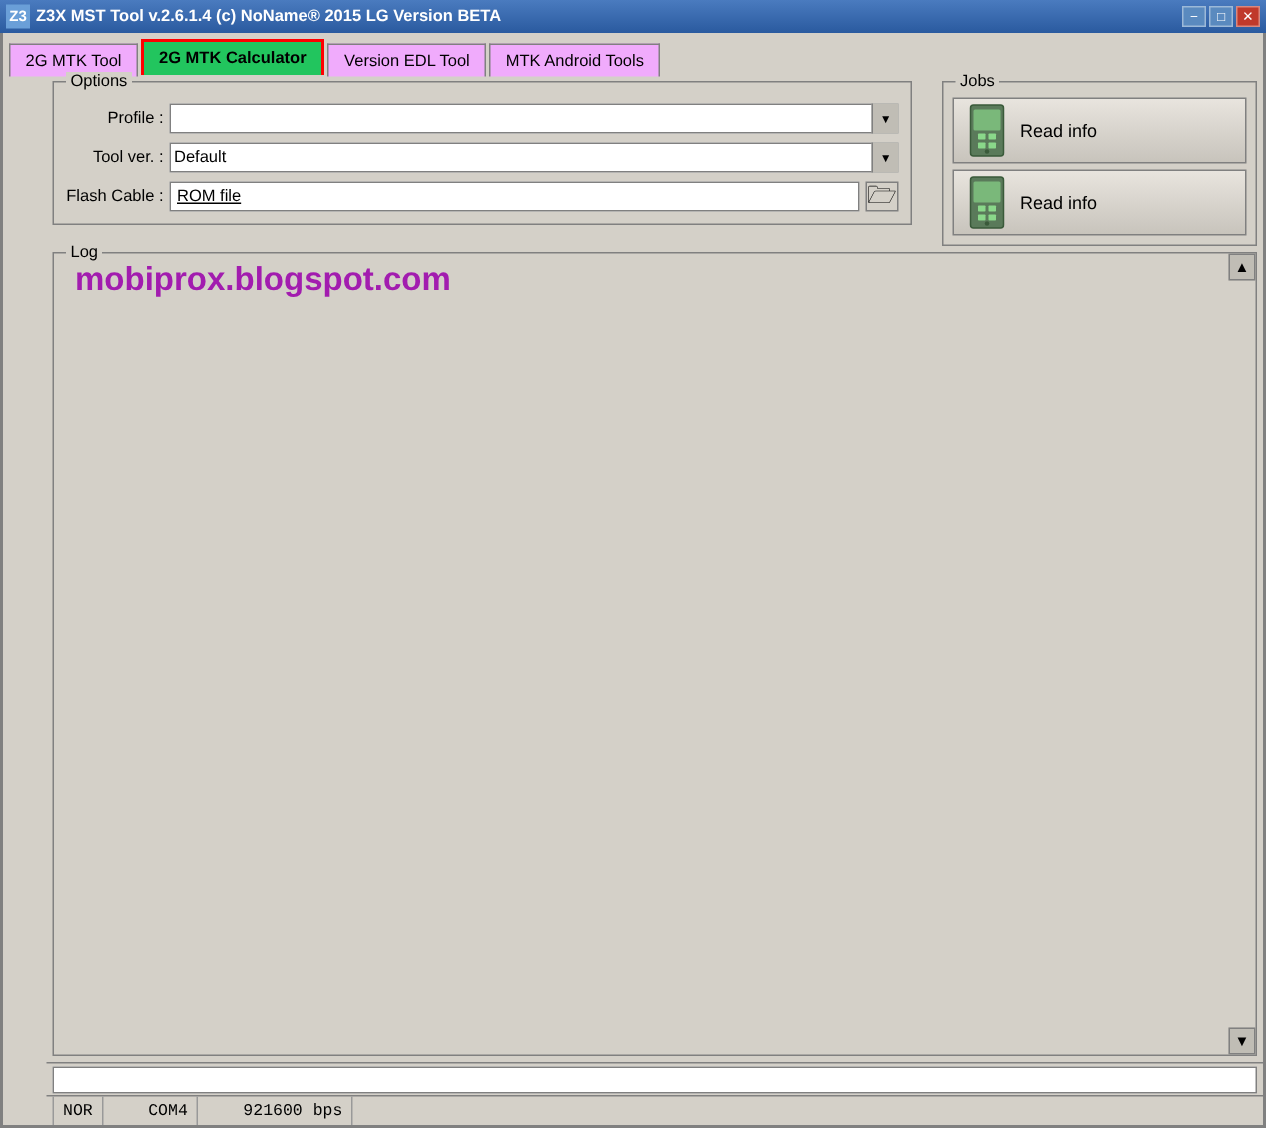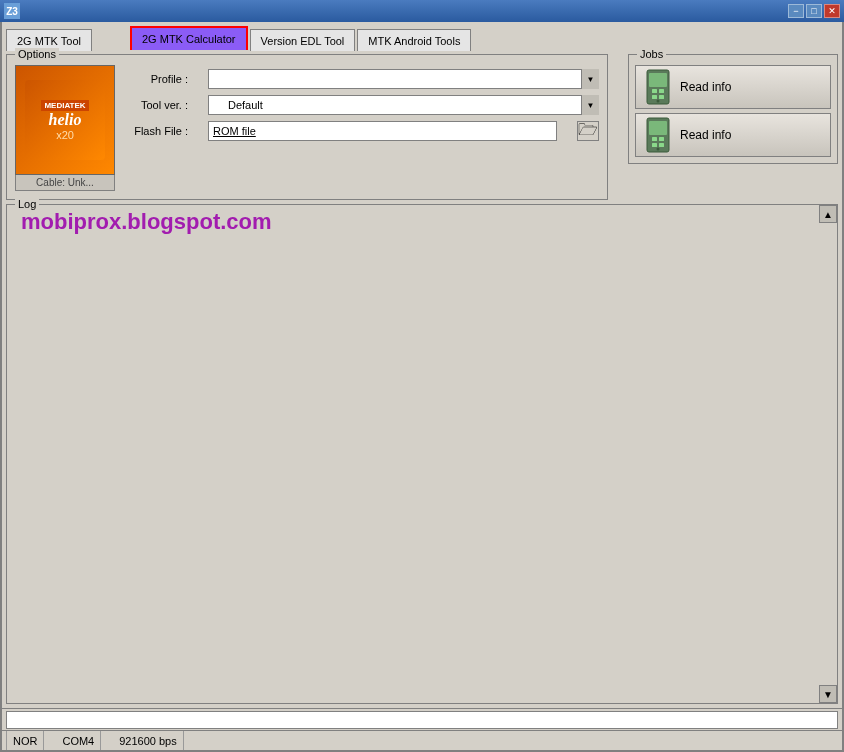--- a/index.html
+++ b/index.html
@@ -86,30 +86,29 @@
       border: 1px solid #808080;
       background: #d4d0c8;
       cursor: pointer;
       border-bottom: none;
       font-size: 11px;
       height: 22px;
       display: flex;
       align-items: center;
     }
     .tab.active {
-      background: #8b5cf6;
+      background: #22c55e;
       border: 2px solid #ff0000;
       border-bottom: none;
-      font-weight: normal;
+      font-weight: bold;
       z-index: 1;
       height: 24px;
-      margin-left: 36px;
     }
     .tab:not(.active) {
-      background: #e5e5e5;
+      background: #f0abfc;
       margin-bottom: -1px;
     }
 
     .options-inner {
       display: flex;
       gap: 8px;
     }
 
     
     .device-image {
@@ -142,35 +141,35 @@
     .form-fields {
       flex: 1;
       display: flex;
       flex-direction: column;
       gap: 6px;
       padding-top: 4px;
     }
     .form-row {
       display: flex;
       align-items: center;
-      gap: 20px;
+      gap: 4px;
     }
     .form-label {
       width: 65px;
       text-align: right;
       font-size: 11px;
       flex-shrink: 0;
     }
     .form-select {
       flex: 1;
       height: 20px;
       border: 1px solid #808080;
       background: white;
       font-size: 11px;
-      padding: 0 19px;
+      padding: 0 2px;
       appearance: none;
       -webkit-appearance: none;
     }
     .select-wrapper {
       flex: 1;
       position: relative;
       display: flex;
       align-items: center;
     }
     .select-arrow {
@@ -278,22 +277,23 @@
       padding: 0 4px;
       font-size: 11px;
     }
     .status-bar-bottom {
       height: 20px;
       background: #d4d0c8;
       border-top: 1px solid #808080;
       display: flex;
       align-items: center;
       padding: 0 4px;
-      gap: 12px;
+      gap: 24px;
       flex-shrink: 0;
+      font-family: Liberation Mono, monospace;
     }
     .status-item {
       font-size: 11px;
       padding: 0 6px;
       border-right: 1px solid #999;
       height: 100%;
       display: flex;
       align-items: center;
     }
     .status-item:first-child {
@@ -304,20 +304,21 @@
     .phone-svg {
       width: 28px;
       height: 36px;
     }
 
     
     .main-content {
       display: flex;
       flex-direction: column;
       flex: 1;
+      margin-left: 29px;
     }
     .panels-row {
       display: flex;
       flex: 0 0 auto;
     }
     .options-section {
       flex: 1;
       padding: 4px;
     }
     .jobs-section {
@@ -360,20 +361,21 @@
     }
   </style>
 </head>
 <body>
 
 <div class="title-bar">
   <div class="title-bar-left">
     <div class="title-bar-icon">
       <span>Z3</span>
     </div>
+    <span class="title-text">Z3X MST Tool v.2.6.1.4 (c) NoName® 2015 LG Version BETA</span>
   </div>
   <div class="title-bar-buttons">
     <div class="title-btn min">−</div>
     <div class="title-btn max">□</div>
     <div class="title-btn close">✕</div>
   </div>
 </div>
 
 <div class="main-window">
 
@@ -395,32 +397,20 @@
   <div class="main-content">
 
     <div class="panels-row">
 
       <div class="options-section">
         <div class="options-border">
           <span class="section-title">Options</span>
 
           <div class="options-inner">
 
-            <div style="position:relative; flex-shrink:0;">
-              <div class="device-image">
-                <div class="device-image-inner">
-                  <div style="width:80px;height:80px;background:linear-gradient(135deg,#cc5500,#ff8800);border-radius:4px;display:flex;flex-direction:column;align-items:center;justify-content:center;padding:4px;">
-                    <span class="mediatek-logo" style="font-size:8px;color:white;font-weight:bold;font-family:Arial;">MEDIATEK</span>
-                    <span style="font-size:16px;color:white;font-style:italic;font-weight:bold;font-family:Georgia;">helio</span>
-                    <span style="font-size:11px;color:#ffddaa;">x20</span>
-                  </div>
-                </div>
-              </div>
-              <div style="background:#c8c4bc;border:1px solid #808080;border-top:none;text-align:center;font-size:10px;color:#444;padding:2px 4px;">Cable: Unk...</div>
-            </div>
 
             <div class="form-fields">
 
               <div class="form-row">
                 <span class="form-label">Profile :</span>
                 <div class="select-wrapper">
                   <select class="form-select" style="width:100%;padding-right:18px;">
                     <option value=""></option>
                   </select>
                   <div class="select-arrow">▼</div>
@@ -431,21 +421,21 @@
                 <span class="form-label">Tool ver. :</span>
                 <div class="select-wrapper">
                   <select class="form-select" style="width:100%;padding-right:18px;">
                     <option value="Default">Default</option>
                   </select>
                   <div class="select-arrow">▼</div>
                 </div>
               </div>
 
               <div class="form-row">
-                <span class="form-label">Flash File :</span>
+                <span class="form-label">Flash Cable :</span>
                 <input class="form-input" type="text" value="ROM file" style="">
                 <div class="folder-btn">
                   <span style="font-size:16px;">🗁</span>
                 </div>
               </div>
 
             </div>
           </div>
         </div>
       </div>

